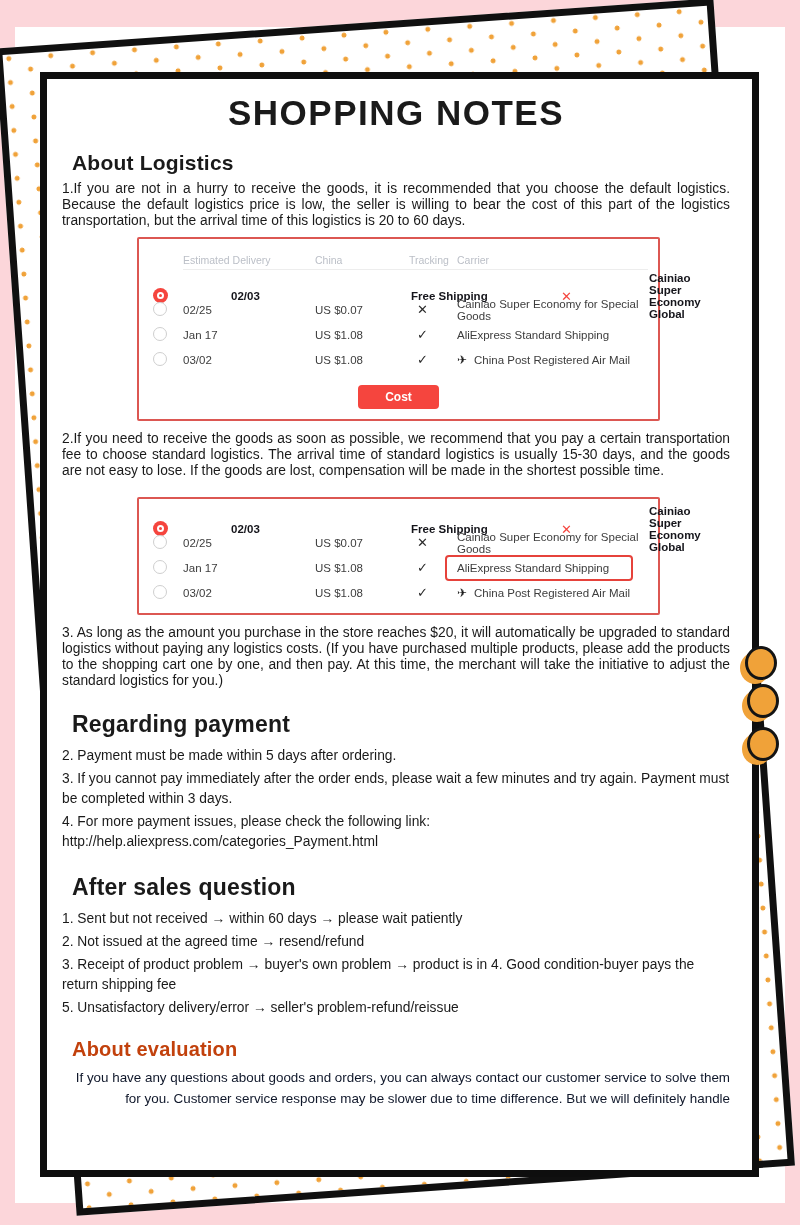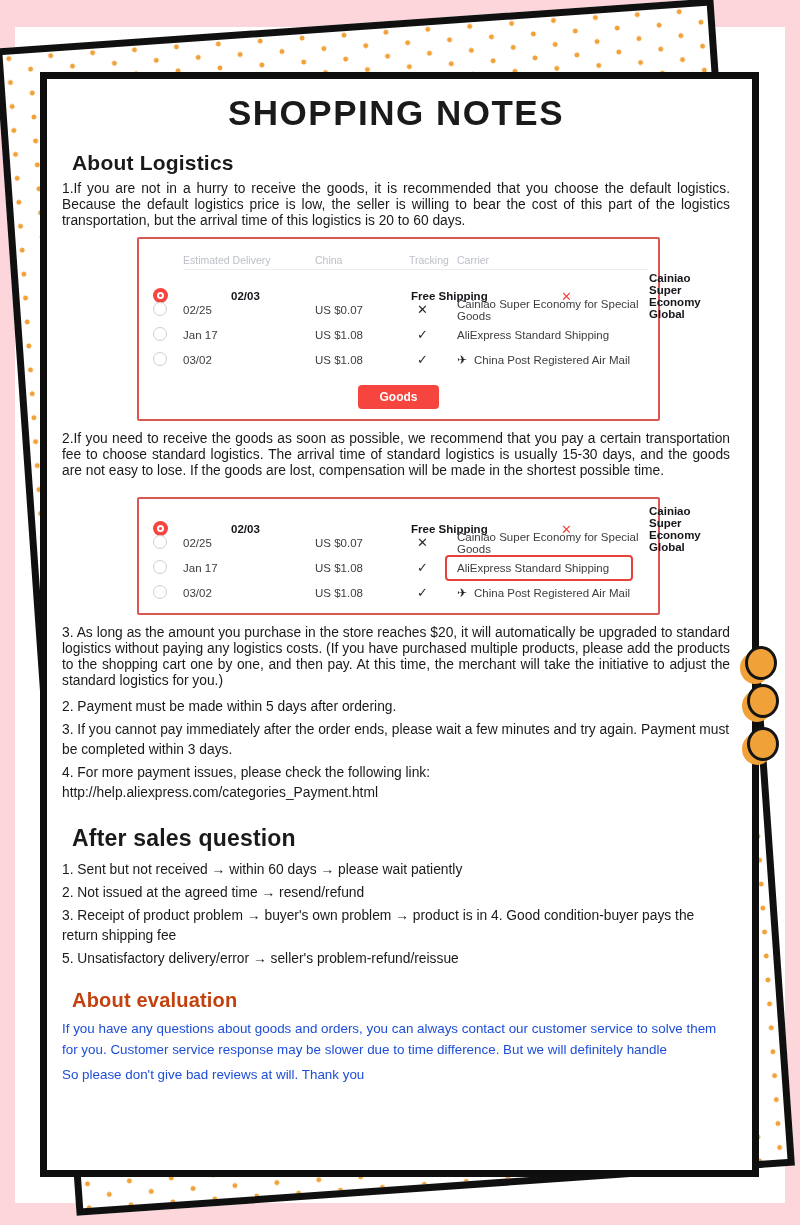--- a/index.html
+++ b/index.html
@@ -41,21 +41,21 @@
   h2.sec {
     margin:18px 0 6px 10px; font-size:21px; font-weight:bold; letter-spacing:.2px;
   }
   h2.sec-lg { font-size:23px; margin-top:22px; }
   h2.sec-red { color:#c2410c; font-size:20px; margin-top:20px; }
   p.body {
     margin:6px 0 8px; font-size:13.8px; line-height:16px; text-align:justify;
   }
   .list { margin:8px 0 4px; }
   .list .li { font-size:13.8px; line-height:20px; margin:0 0 3px; }
-  .red-par { margin:4px 0 0; font-size:13.4px; line-height:21px; color:#1d4ed8; }
+  .red-par { margin:4px 0 0; font-size:13.4px; line-height:21px; color:#0f172a;text-align:right; }
 
   
   .ship-table {
     width:523px; margin:6px 0 10px 75px;
     border:2px solid #dc5752; border-radius:2px;
     padding:0 0 10px 0; box-sizing:border-box;
     background:#fff;
   }
   .ship-table.t2 { margin-top:18px; padding:6px 0 8px; }
   .thead {
@@ -145,21 +145,21 @@
       <span class="glyph-check">✓</span>
       <span>AliExpress Standard Shipping</span>
     </div>
     <div class="trow">
       <span><span class="radio"></span></span>
       <span>03/02</span>
       <span>US $1.08</span>
       <span class="glyph-check">✓</span>
       <span><span class="plane">✈</span><span>China Post Registered Air Mail</span></span>
     </div>
-    <button class="apply-btn">Goods</button>
+    <button class="apply-btn">Cost</button>
   </div>
 
   <p class="body">2.If you need to receive the goods as soon as possible, we recommend that you pay a certain transportation fee to choose standard logistics. The arrival time of standard logistics is usually 15-30 days, and the goods are not easy to lose. If the goods are lost, compensation will be made in the shortest possible time.</p>
 
   <div class="ship-table t2">
     <div class="trow strong">
       <span><span class="radio sel"></span></span>
       <span>02/03</span>
       <span>Free Shipping</span>
       <span class="glyph-cross red">✕</span>
@@ -183,35 +183,35 @@
       <span><span class="radio"></span></span>
       <span>03/02</span>
       <span>US $1.08</span>
       <span class="glyph-check">✓</span>
       <span><span class="plane">✈</span><span>China Post Registered Air Mail</span></span>
     </div>
   </div>
 
   <p class="body">3. As long as the amount you purchase in the store reaches $20, it will automatically be upgraded to standard logistics without paying any logistics costs. (If you have purchased multiple products, please add the products to the shopping cart one by one, and then pay. At this time, the merchant will take the initiative to adjust the standard logistics for you.)</p>
 
+  <h2 class="sec sec-lg">Regarding payment</h2>
   <div class="list">
     <div class="li">2. Payment must be made within 5 days after ordering.</div>
     <div class="li">3. If you cannot pay immediately after the order ends, please wait a few minutes and try again. Payment must be completed within 3 days.</div>
     <div class="li">4. For more payment issues, please check the following link: http://help.aliexpress.com/categories_Payment.html</div>
   </div>
 
   <h2 class="sec sec-lg">After sales question</h2>
   <div class="list">
     <div class="li">1. Sent but not received → within 60 days → please wait patiently</div>
     <div class="li">2. Not issued at the agreed time → resend/refund</div>
     <div class="li">3. Receipt of product problem → buyer's own problem → product is in 4. Good condition-buyer pays the return shipping fee</div>
     <div class="li">5. Unsatisfactory delivery/error → seller's problem-refund/reissue</div>
   </div>
 
   <h2 class="sec sec-red">About evaluation</h2>
   <p class="red-par">If you have any questions about goods and orders, you can always contact our customer service to solve them for you. Customer service response may be slower due to time difference. But we will definitely handle</p>
-  <p class="red-par">So please don't give bad reviews at will. Thank you</p>
 
 </div>
 
 <div class="coin coin1"></div>
 <div class="coin coin2"></div>
 <div class="coin coin3"></div>
 
 </body></html>

